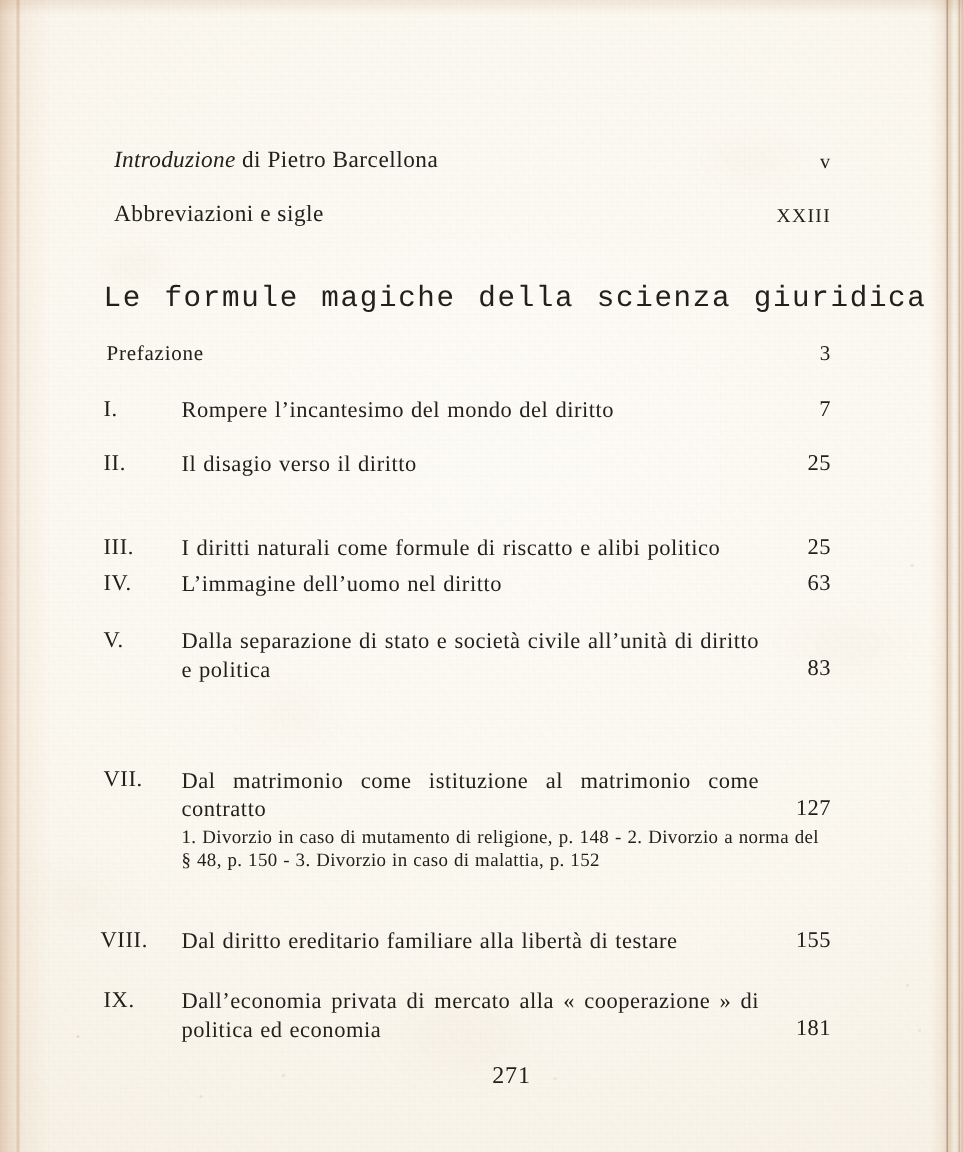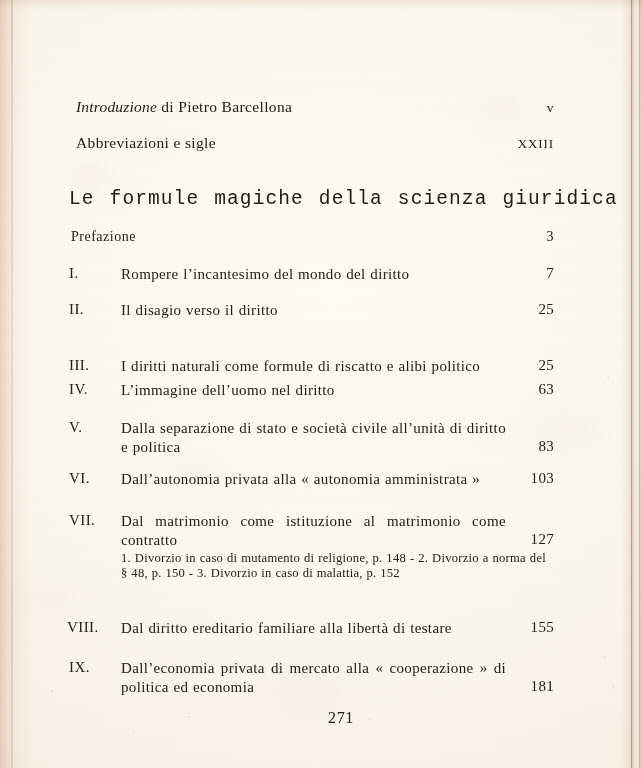--- a/index.html
+++ b/index.html
@@ -335,27 +335,20 @@
     </div>
 
     <div class="entry w-narrow" style="top:419px;">
       <span class="num">V.</span>
       <div class="body">
         <div class="ttl">Dalla separazione di stato e società civile all’unità di diritto e politica</div>
       </div>
       <span class="pg" style="top:19px;margin-left:10px;">83</span>
     </div>
 
-    <div class="entry" style="top:470px;">
-      <span class="num">VI.</span>
-      <div class="body">
-        <div class="ttl one-line">Dall’autonomia privata alla « autonomia amministrata »</div>
-      </div>
-      <span class="pg" style="top:0;">103</span>
-    </div>
 
     <div class="entry w-narrow" style="top:512px;">
       <span class="num">VII.</span>
       <div class="body">
         <div class="ttl">Dal matrimonio come istituzione al matrimonio come contratto</div>
       </div>
       <span class="pg" style="top:19px;">127</span>
     </div>
 
     <div class="subentry" style="top:551px;">1. Divorzio in caso di mutamento di religione, p. 148 - 2. Divorzio a norma del § 48, p. 150 - 3. Divorzio in caso di malattia, p. 152</div>

